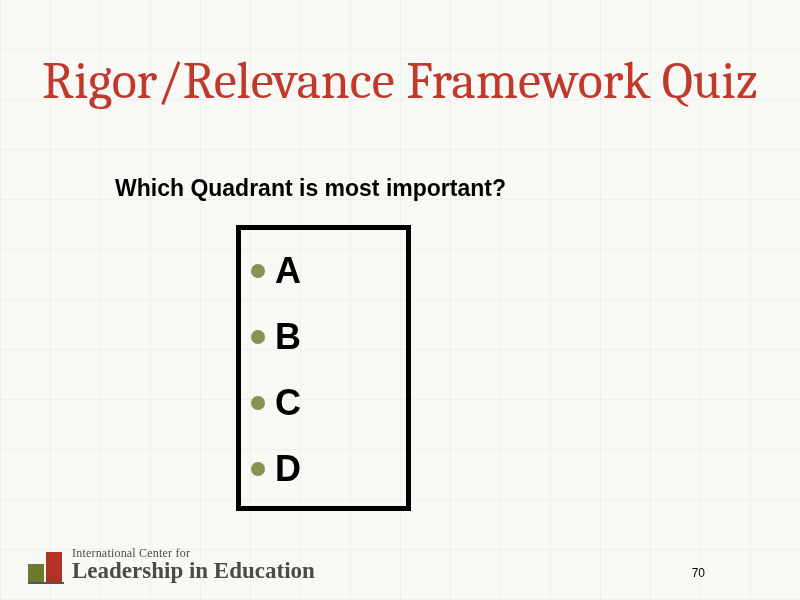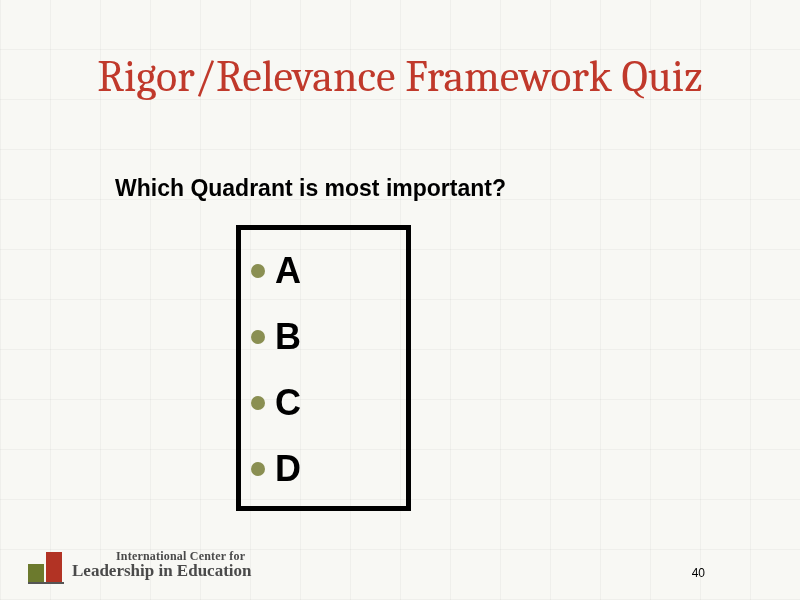--- a/index.html
+++ b/index.html
@@ -25,21 +25,21 @@
     box-sizing: border-box;
   }
   .title {
     position: absolute;
     top: 54px;
     left: 0;
     width: 100%;
     text-align: center;
     font-family: Cambria, Georgia, "Times New Roman", serif;
     color: #c0392b;
-    font-size: 44px;
+    font-size: 52px;
     line-height: 1.05;
     font-weight: 400;
   }
   .question {
     position: absolute;
     top: 175px;
     left: 115px;
     font-family: Arial, Helvetica, sans-serif;
     font-weight: 700;
     color: #000;
@@ -116,22 +116,22 @@
     right: 0;
     bottom: -2px;
     height: 2px;
     background: #555;
   }
   .logo-text {
     font-family: "Times New Roman", Georgia, serif;
     color: #4a4a4a;
     line-height: 1.0;
   }
-  .lt-small { font-size: 12px; font-weight: 700; letter-spacing: 0.2px; margin-left: 44px; }
-  .lt-big { font-size: 17px; font-weight: 700; }
+  .lt-small { font-size: 12px; font-weight: 400; letter-spacing: 0.2px; }
+  .lt-big { font-size: 23px; font-weight: 700; }
 </style>
 </head>
 <body>
 
 <div class="slide">
 
   <div class="title">Rigor/Relevance Framework Quiz</div>
 
   <div class="question">Which Quadrant is most important?</div>
 
@@ -159,15 +159,15 @@
       <div class="bar-green bg1"></div>
       <div class="bar-red br1"></div>
       <div class="bar-gray"></div>
     </div>
     <div class="logo-text">
       <div class="lt-small">International Center for</div>
       <div class="lt-big">Leadership in Education</div>
     </div>
   </div>
 
-  <div class="pagenum">40</div>
+  <div class="pagenum">70</div>
 
 </div>
 
 </body></html>

